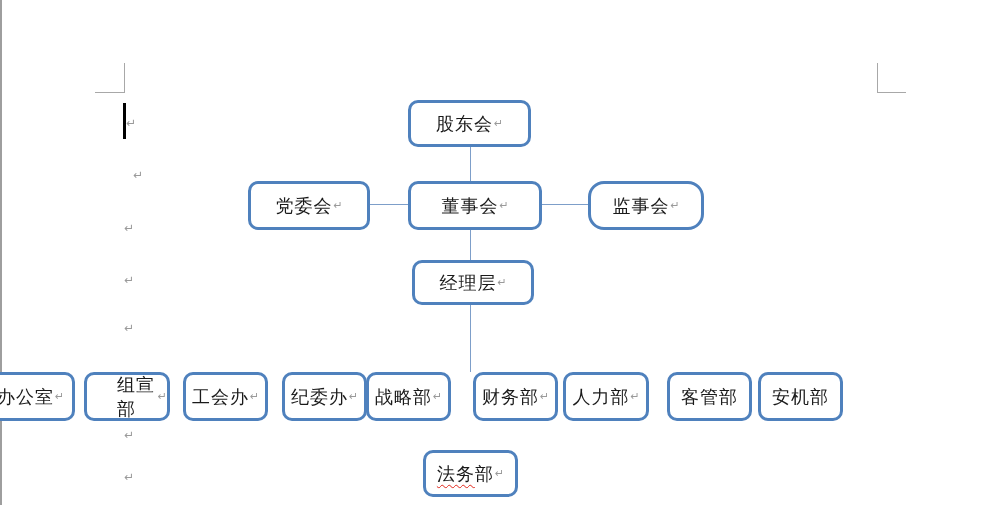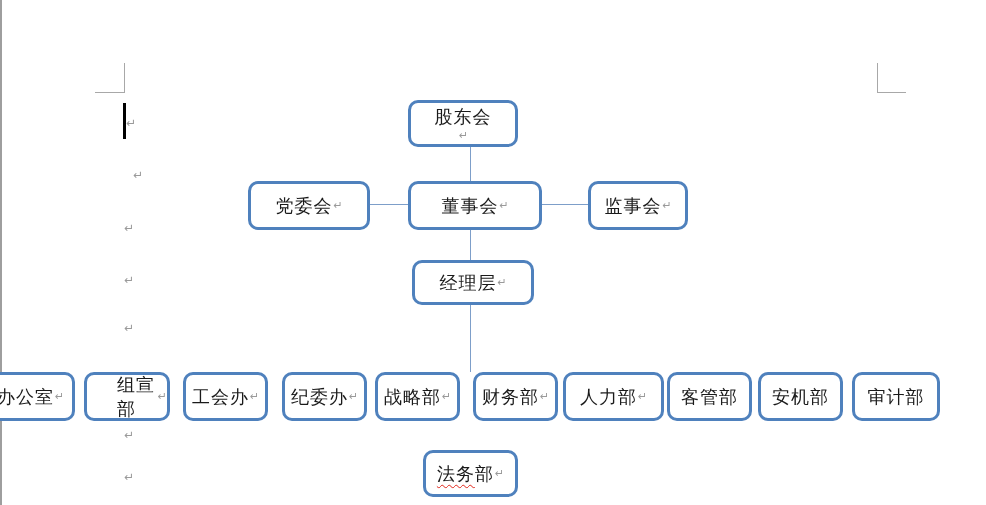--- a/index.html
+++ b/index.html
@@ -19,43 +19,43 @@
     border:3px solid #4f81bd;border-radius:10px;
     display:flex;align-items:center;justify-content:center;
     font-size:18px;letter-spacing:1px;
   }
   .node .pil{
     font-size:11px;color:#9a9a9a;letter-spacing:0;margin-left:1px;
     font-family:"DejaVu Sans","Liberation Sans",sans-serif;
   }
   .conn{position:absolute;background:#7d9ec9;}
   
-  .n-shareholders{left:408px;top:100px;width:110px;height:47px;flex-direction:column;}
+  .n-shareholders{left:408px;top:100px;width:123px;height:47px;}
   
   .n-party{left:248px;top:181px;width:122px;height:49px;}
   .n-board{left:408px;top:181px;width:134px;height:49px;}
-  .n-supervisors{left:588px;top:181px;width:100px;height:49px;}
+  .n-supervisors{left:588px;top:181px;width:116px;height:49px;border-radius:16px;}
   
   .n-management{left:412px;top:260px;width:122px;height:45px;}
   
   .n-legal{left:423px;top:450px;width:95px;height:47px;}
   .misspelled{
     text-decoration-line:underline;text-decoration-style:wavy;
     text-decoration-color:#e0261a;text-decoration-thickness:1px;
     text-underline-offset:4px;
   }
   
   .dept{top:372px;height:49px;}
   .d0{left:-14px;width:89px;}
   .d1{left:84px;width:86px;padding-left:30px;}
   .d2{left:183px;width:85px;}
   .d3{left:282px;width:85px;}
-  .d4{left:375px;width:85px;}
+  .d4{left:366px;width:85px;}
   .d5{left:473px;width:85px;}
-  .d6{left:563px;width:101px;}
+  .d6{left:563px;width:86px;}
   .d7{left:667px;width:85px;}
   .d8{left:758px;width:85px;justify-content:center;}
   .d9{left:852px;width:88px;}
   
   .c-v1{left:470px;top:146px;width:1px;height:35px;}
   .c-h1{left:368px;top:204px;width:40px;height:1px;}
   .c-h2{left:531px;top:204px;width:57px;height:1px;}
   .c-v2{left:470px;top:230px;width:1px;height:30px;}
   .c-v3{left:470px;top:305px;width:1px;height:67px;}
 </style>
@@ -137,23 +137,20 @@
   <div class="node dept d6">
     <span>人力部</span>
       <span class="pil">↵</span>
   </div>
   <div class="node dept d7">
     <span>客管部</span>
   </div>
   <div class="node dept d8">
     <span>安机部</span>
   </div>
-  <div class="node dept d9">
-    <span>审计部</span>
-  </div>
 
   <div class="node n-legal">
     <span class="misspelled">法务</span>
       <span>部</span>
       <span class="pil">↵</span>
   </div>
 
 </div>
 
 </body></html>

